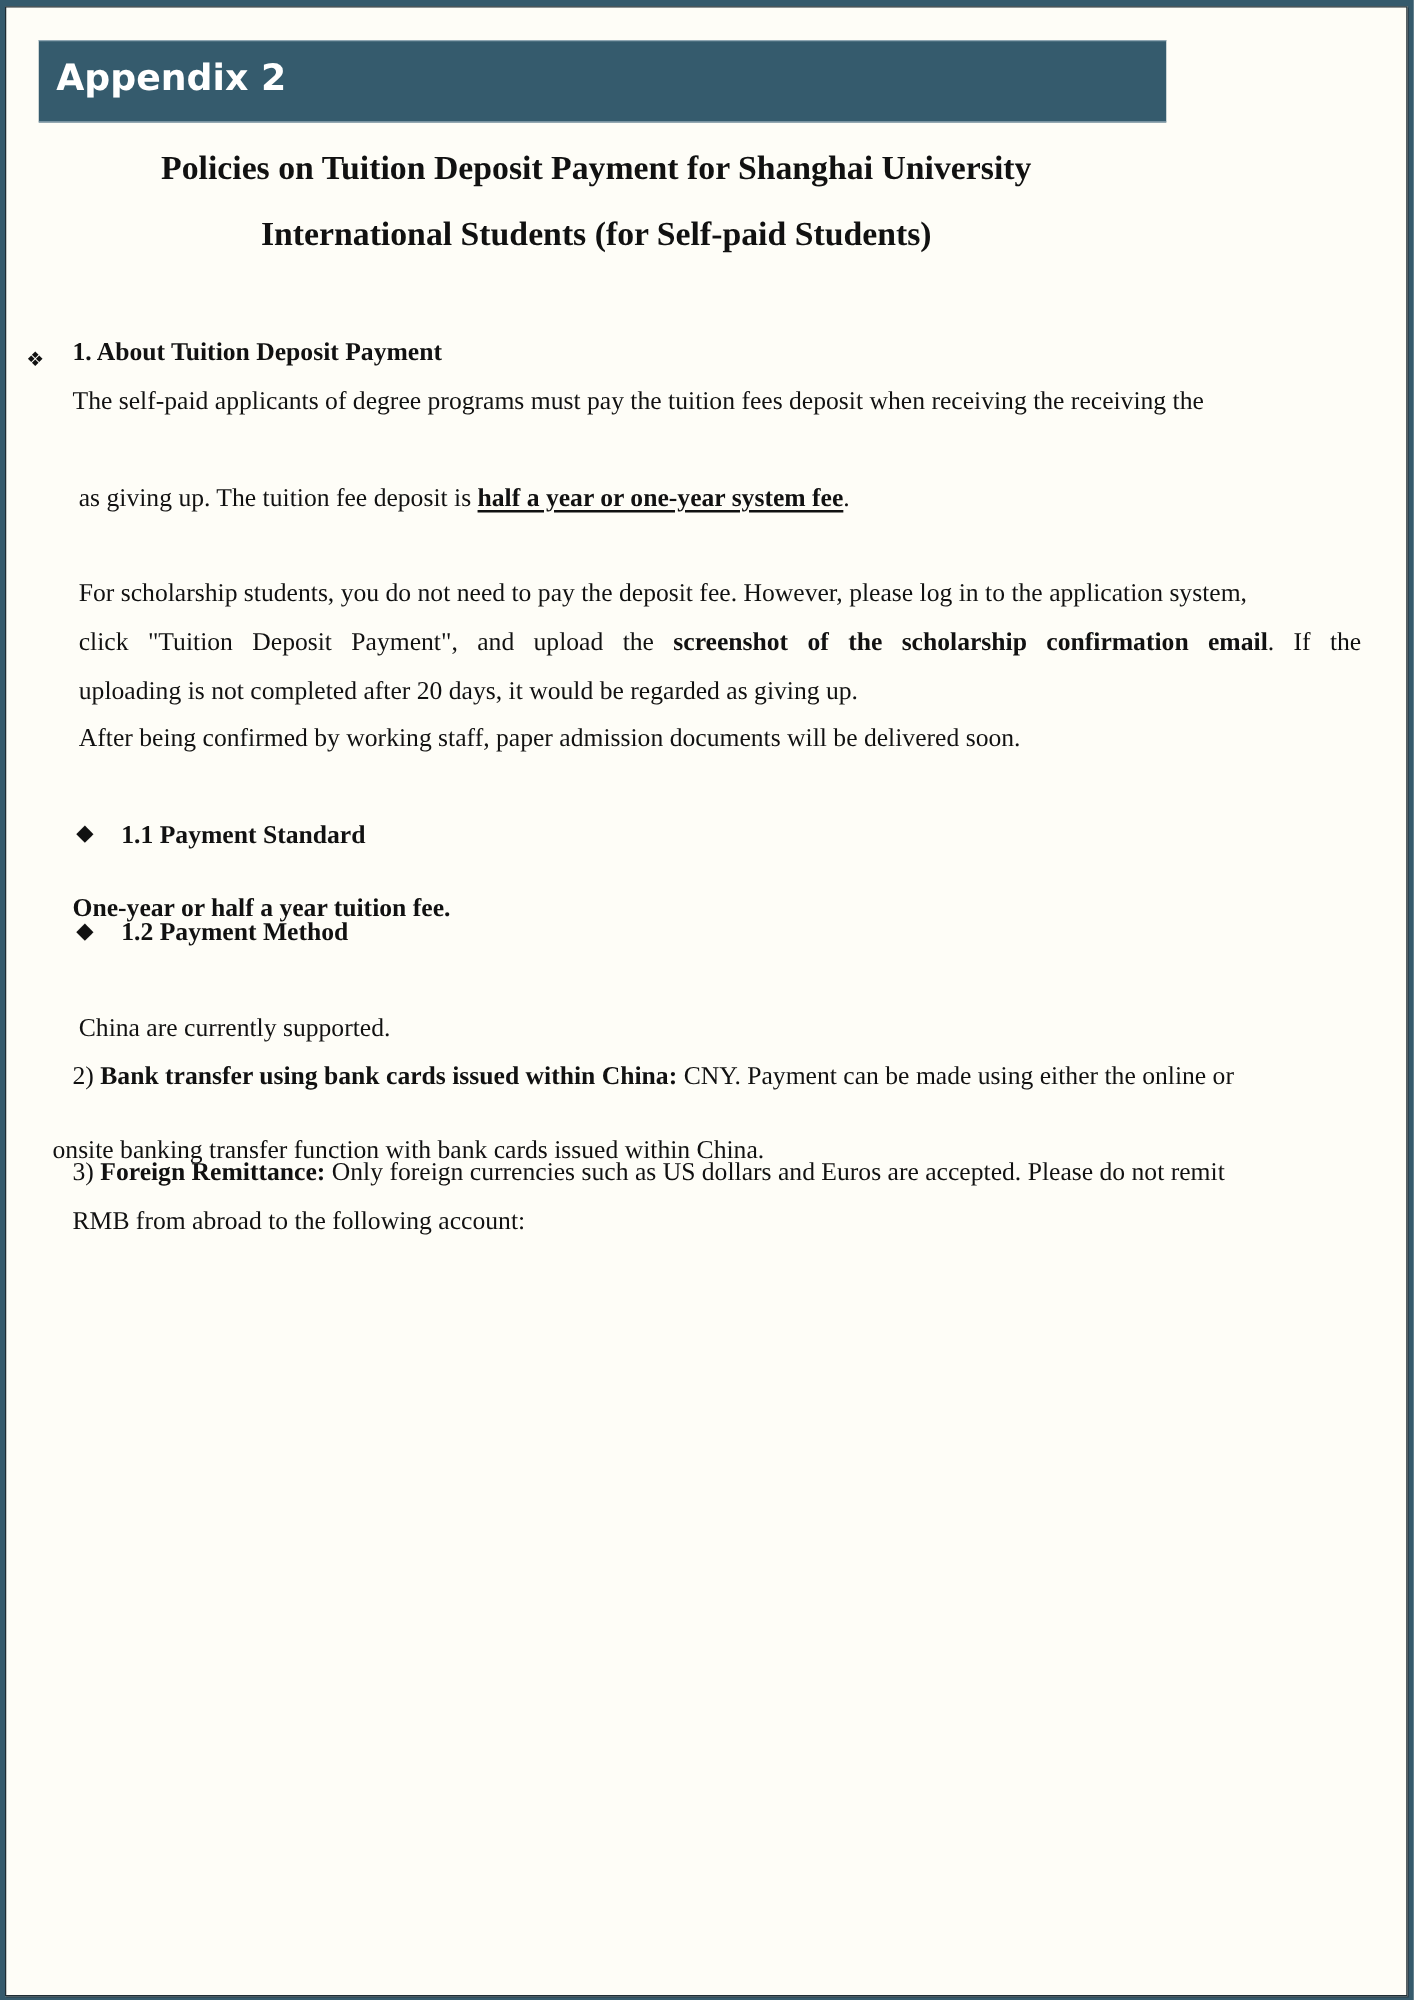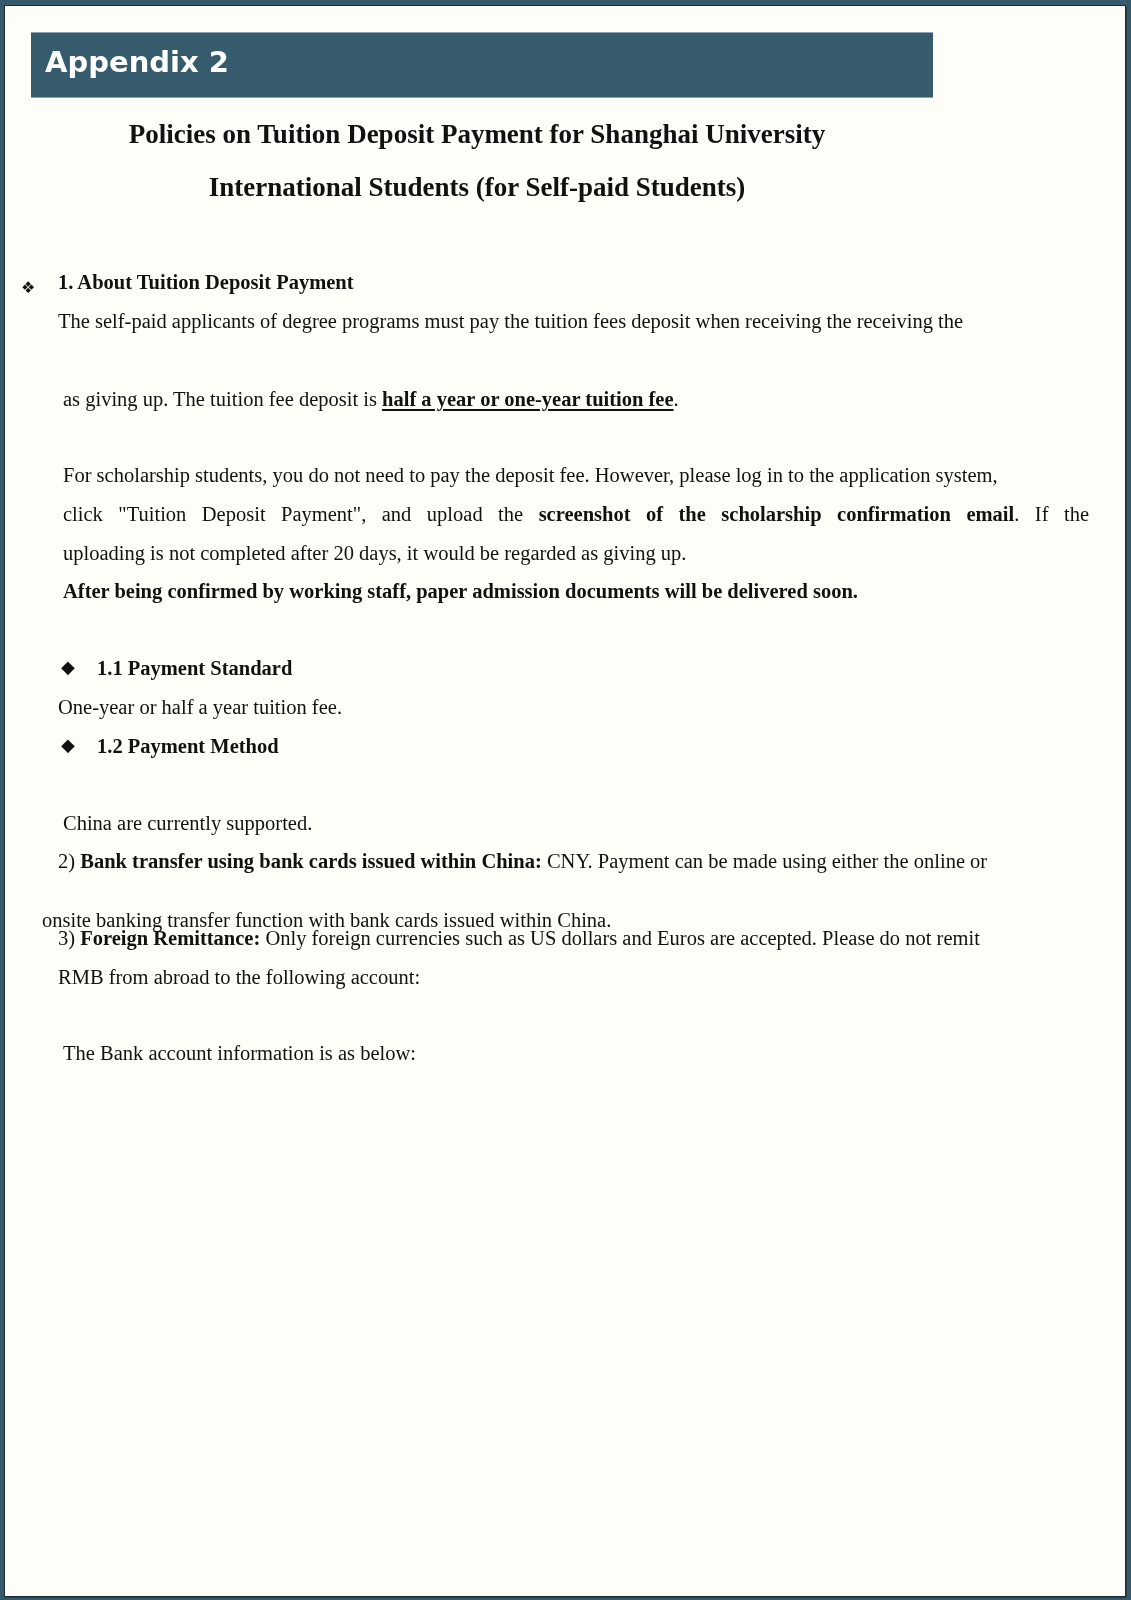--- a/index.html
+++ b/index.html
@@ -98,44 +98,43 @@
   </div>
 
   <div class="doc-title l1">Policies on Tuition Deposit Payment for Shanghai University</div>
   <div class="doc-title l2">International Students (for Self-paid Students)</div>
 
   <span class="bullet-fourdiamond">❖</span>
   <div class="line bold" style="left:53px; top:265px;">1. About Tuition Deposit Payment</div>
 
   <div class="line" style="left:53px; top:304px;">The self-paid applicants of degree programs must pay the tuition fees deposit when receiving the receiving the</div>
   <div class="line" style="left:58px; top:382px;">
-    <span>as giving up. The tuition fee deposit is </span><span class="uline">half a year or one-year tuition fee</span><span>.</span>
+    <span>as giving up. The tuition fee deposit is </span><span class="uline">half a year or one-year system fee</span><span>.</span>
   </div>
 
   <div class="line" style="left:58px; top:458px;">For scholarship students, you do not need to pay the deposit fee. However, please log in to the application system,</div>
   <div class="line justify" style="left:58px; top:497px; width:1026px;">
     <span>click "Tuition Deposit Payment", and upload the </span><span class="bold">screenshot of the scholarship confirmation email</span><span>. If the</span>
   </div>
   <div class="line" style="left:58px; top:536px;">uploading is not completed after 20 days, it would be regarded as giving up.</div>
-  <div class="line" style="left:58px; top:574px;font-weight:bold;">After being confirmed by working staff, paper admission documents will be delivered soon.</div>
+  <div class="line" style="left:58px; top:574px;">After being confirmed by working staff, paper admission documents will be delivered soon.</div>
 
   <span class="bullet-diamond" style="left:56px; top:650px;">◆</span>
   <div class="line bold" style="left:92px; top:651px;">1.1 Payment Standard</div>
-  <div class="line" style="left:53px; top:690px;">One-year or half a year tuition fee.</div>
+  <div class="line" style="left:53px; top:710px;font-weight:bold;">One-year or half a year tuition fee.</div>
 
   <span class="bullet-diamond" style="left:56px; top:728px;">◆</span>
   <div class="line bold" style="left:92px; top:729px;">1.2 Payment Method</div>
 
   <div class="line" style="left:58px; top:806px;">China are currently supported.</div>
 
   <div class="line" style="left:53px; top:844px;">
     <span>2)</span> <span class="bold">Bank transfer using bank cards issued within China:</span><span> CNY. Payment can be made using either the online or</span>
   </div>
   <div class="line" style="left:37px; top:883px;margin-top:20px;">onsite banking transfer function with bank cards issued within China.</div>
 
   <div class="line" style="left:53px; top:921px;">
     <span>3)</span> <span class="bold">Foreign Remittance:</span><span> Only foreign currencies such as US dollars and Euros are accepted. Please do not remit</span>
   </div>
   <div class="line" style="left:53px; top:960px;">RMB from abroad to the following account:</div>
 
-  <div class="line" style="left:58px; top:1036px;">The Bank account information is as below:</div>
 
 </div>
 
 </body></html>

